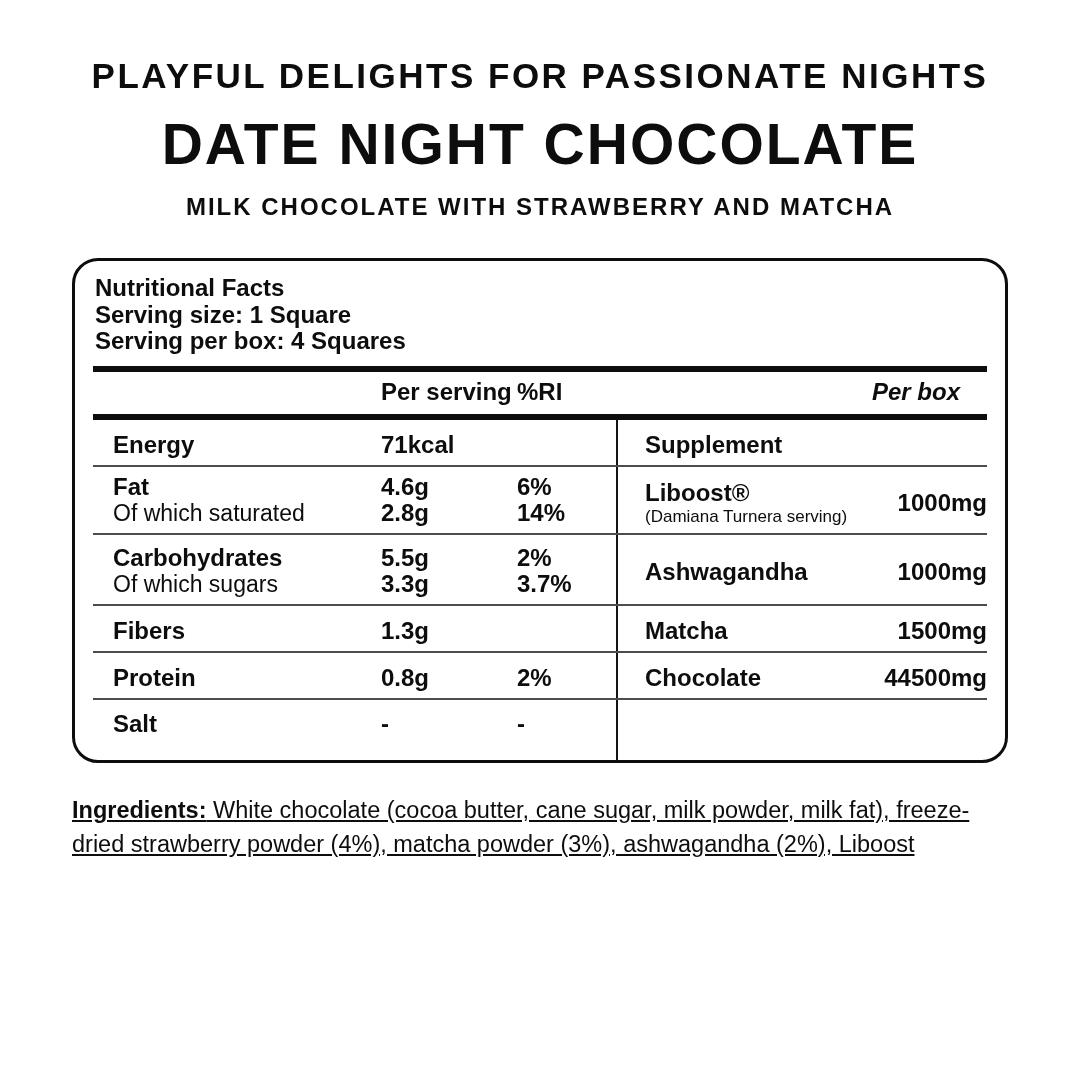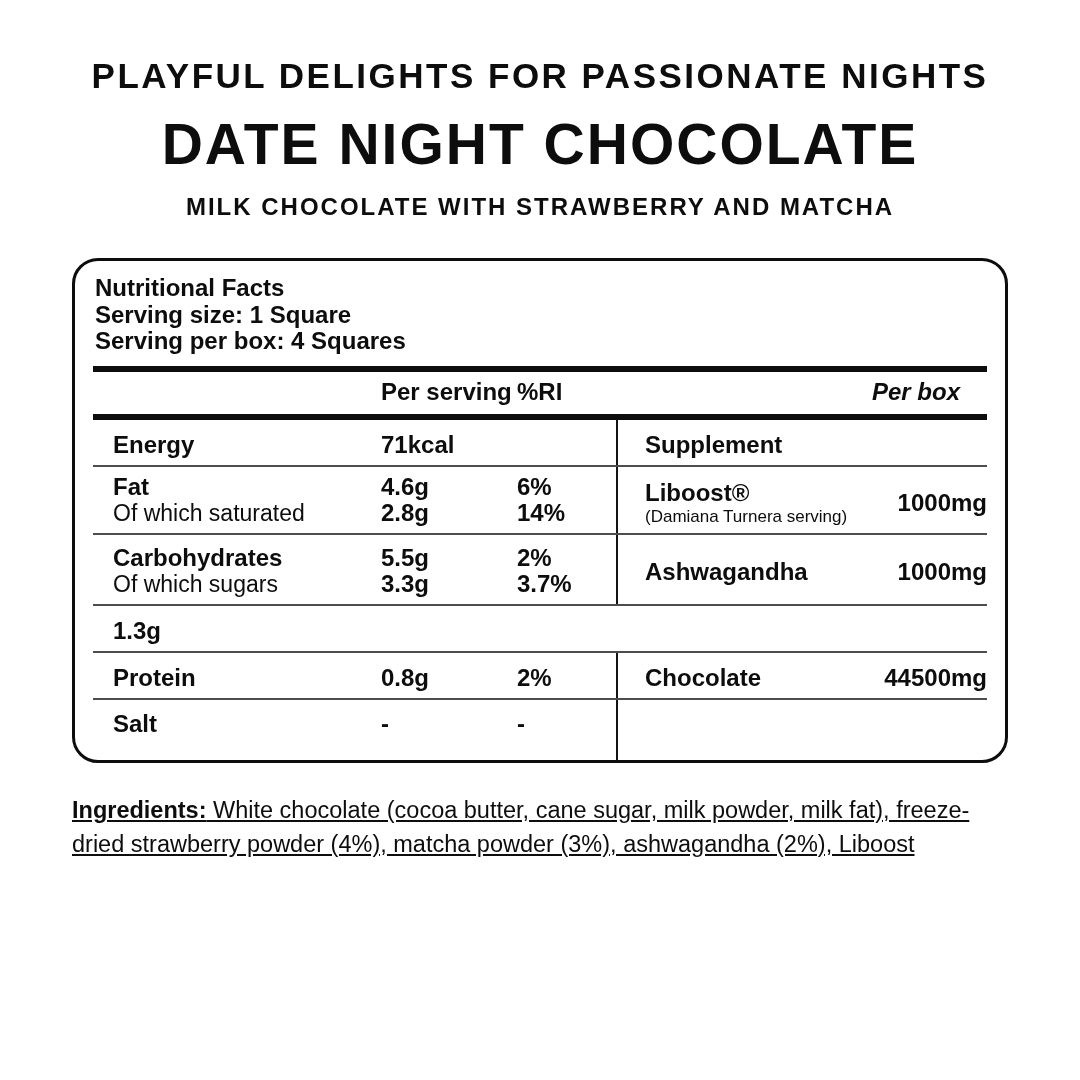--- a/index.html
+++ b/index.html
@@ -195,25 +195,36 @@
               <div class="t-main">Ashwagandha</div>
             </div>
           <div class="rp-val">
               <div class="t-main">1000mg</div>
             </div>
         </div>
       </div>
 
       <div class="row row-fibers">
         <div class="lp">
+          <div class="cell-label">
+              <div class="t-main">Fibers</div>
+            </div>
           <div class="cell-val">
               <div class="t-main">1.3g</div>
             </div>
           <div class="cell-ri">
               <div class="t-main"></div>
+            </div>
+        </div>
+        <div class="rp">
+          <div class="rp-name">
+              <div class="t-main">Matcha</div>
+            </div>
+          <div class="rp-val">
+              <div class="t-main">1500mg</div>
             </div>
         </div>
       </div>
 
       <div class="row row-protein">
         <div class="lp">
           <div class="cell-label">
               <div class="t-main">Protein</div>
             </div>
           <div class="cell-val">

